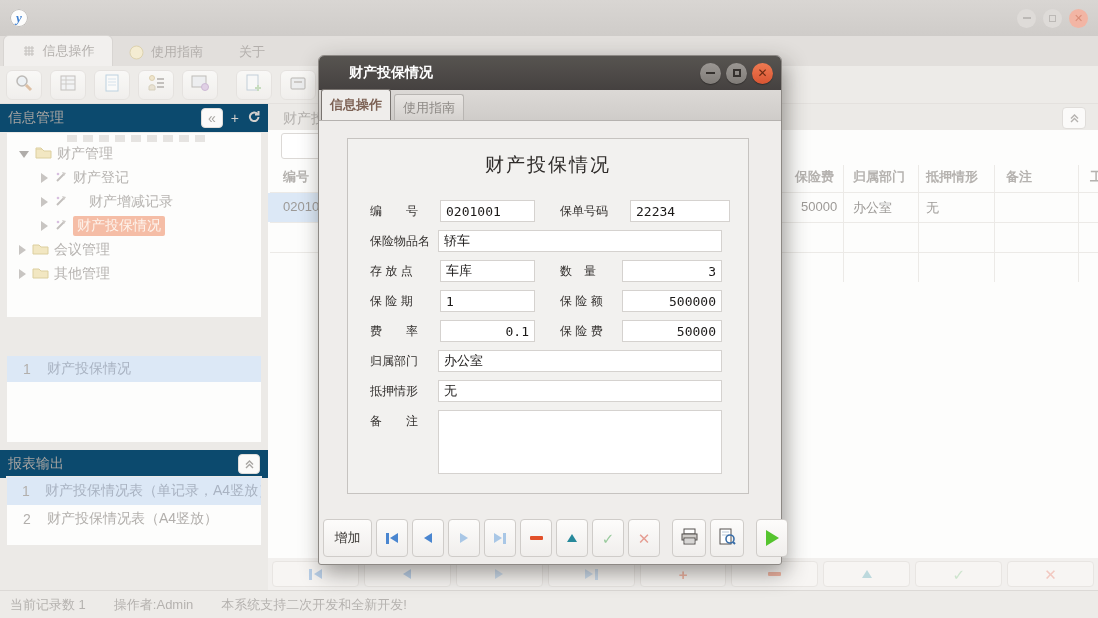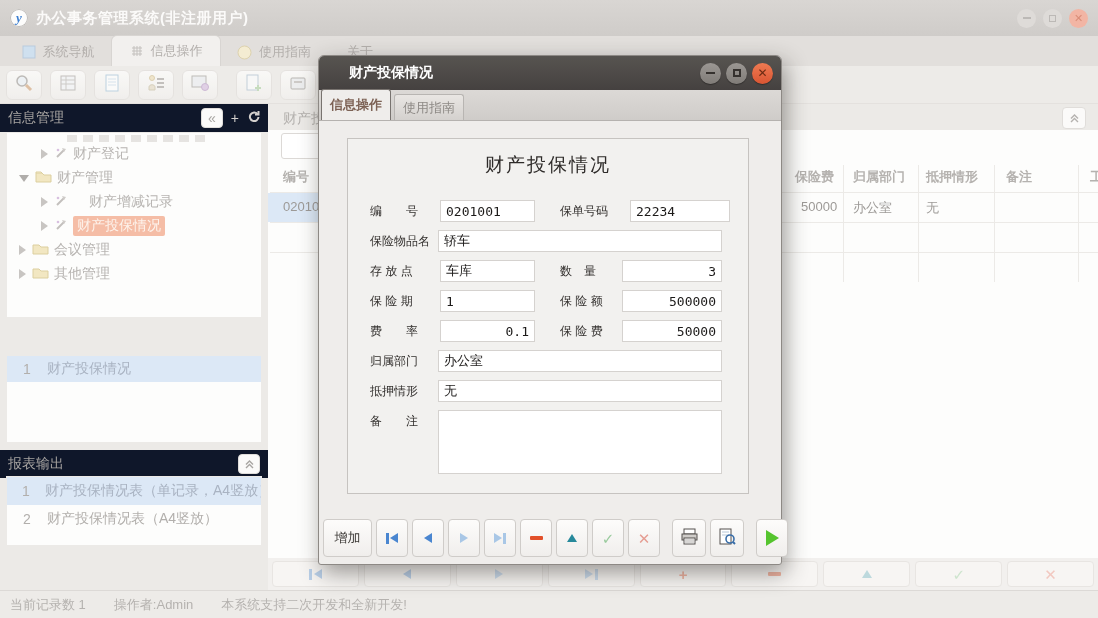--- a/index.html
+++ b/index.html
@@ -29,21 +29,21 @@
           color:#b3afac; font-size:13px; border-radius:5px 5px 0 0; }
   .mtab.active { background:#f2f0ee; box-shadow:0 0 0 1px #d8d5d2; height:30px; }
   .mtab .ticon { display:inline-flex; }
 
   .toolbar { left:0; top:66px; width:1098px; height:38px; background:#edebe8; display:flex; align-items:center; gap:8px; padding-left:6px; border-bottom:1px solid #e4e1de; }
   .tbtn { width:36px; height:30px; border:1px solid #e3e0dd; border-radius:6px; background:linear-gradient(#fdfdfc,#f2f0ee);
           display:flex; align-items:center; justify-content:center; opacity:.75; }
   .tbtn.gap { margin-left:10px; }
 
   
-  .side-hdr { left:0; width:268px; height:28px; background:#0f172a; display:flex; align-items:center; padding:0 8px; color:#a7a4a1; font-size:14px; }
+  .side-hdr { left:0; width:268px; height:28px; background:#0c4a6e; display:flex; align-items:center; padding:0 8px; color:#a7a4a1; font-size:14px; }
   .side-hdr .sq { margin-left:auto; }
   .sqbtn { width:22px; height:20px; background:#fbfaf9; border:1px solid #e0ddda; border-radius:4px;
            display:flex; align-items:center; justify-content:center; color:#a8a5a2; }
   .faint-ico { color:#d3d0cd; font-size:14px; margin-left:8px; }
   .side-box { left:6px; width:256px; background:#fdfdfc; border:1px solid #eceae7; }
   .trow { height:24px; display:flex; align-items:center; font-size:14px; color:#b7b4b1; }
   .tri-r { width:0;height:0;border-top:5px solid transparent;border-bottom:5px solid transparent;border-left:7px solid #c8c5c2; }
   .tri-d { width:0;height:0;border-left:5px solid transparent;border-right:5px solid transparent;border-top:7px solid #b0adaa; }
   .tsel { background:#f5bda6; color:#fdf3ec; padding:1px 4px; border-radius:2px; }
   .clip-art { height:7px; overflow:hidden; margin:2px 0 0 60px; width:140px;
@@ -113,43 +113,34 @@
   .fade-blue { color:#b9cfe8; } .fade-blue2 { color:#cbdcee; } .fade-salmon { color:#f0b4a2; }
   .fade-teal { color:#bdd9dd; } .fade-grn { color:#cde4cd; } .fade-red { color:#f2c8c0; }
 </style>
 </head>
 <body>
 
 <div id="screen">
 
   <div class="abs titlebar">
     <span class="app-ico">y</span>
-    <span class="app-title">办公事务管理系统(非注册用户)</span>
     <span class="winctl">
       <span class="wc wc-min">
           <i class="wc-g-min"></i>
         </span>
       <span class="wc wc-max">
           <i class="wc-g-max"></i>
         </span>
       <span class="wc wc-close">
           <i>✕</i>
         </span>
     </span>
   </div>
 
   <div class="abs tabstrip">
-    <div class="mtab">
-      <span class="ticon">
-        <svg width="14" height="14">
-            <rect x="1" y="1" width="12" height="12" fill="#cfe0ef" stroke="#b9cbdd"></rect>
-          </svg>
-        </span>
-      <span>系统导航</span>
-    </div>
     <div class="mtab active">
       <span class="ticon">
         <svg width="14" height="14">
             <path d="M2 4h10M2 7h10M2 10h10M4 2v10M7 2v10M10 2v10" stroke="#c3c0bd" fill="none"></path>
           </svg>
         </span>
       <span>信息操作</span>
     </div>
     <div class="mtab">
       <span class="ticon">
@@ -224,35 +215,35 @@
     <span class="faint-ico">
       <svg width="13" height="13">
           <path d="M10.5 4a4.3 4.3 0 1 0 1 3" fill="none" stroke="#d3d0cd" stroke-width="2"></path>
           <path d="M11.5 1v3.4H8" fill="none" stroke="#d3d0cd" stroke-width="2"></path>
         </svg></span>
   </div>
 
   <div class="abs side-box" style="top:132px; height:186px; overflow:hidden;">
     <div class="clip-art"></div>
     <div class="trow">
+      <span style="margin:0 6px 0 12px" class="tri-d"></span>
+      <span><svg width="17" height="13">
+            <path d="M1 3h6l2 2h7v7H1z" fill="#f2e7c2" stroke="#dccf9f"></path>
+            <path d="M1 3V2h5l1 1" fill="#f2e7c2" stroke="#dccf9f"></path>
+          </svg></span>
+      <span style="margin-left:5px">财产管理</span>
+    </div>
+    <div class="trow">
       <span style="margin:0 6px 0 34px" class="tri-r"></span>
       <span><svg width="15" height="13">
             <path d="M3 11 L10 4" stroke="#c3c0bd" stroke-width="2"></path>
             <path d="M8 2l4 1-2 3z" fill="#cfccc9"></path>
             <circle cx="4" cy="4" r="1.3" fill="#d8c0e0"></circle>
           </svg></span>
       <span style="margin-left:4px">财产登记</span>
-    </div>
-    <div class="trow">
-      <span style="margin:0 6px 0 12px" class="tri-d"></span>
-      <span><svg width="17" height="13">
-            <path d="M1 3h6l2 2h7v7H1z" fill="#f2e7c2" stroke="#dccf9f"></path>
-            <path d="M1 3V2h5l1 1" fill="#f2e7c2" stroke="#dccf9f"></path>
-          </svg></span>
-      <span style="margin-left:5px">财产管理</span>
     </div>
     <div class="trow">
       <span style="margin:0 6px 0 34px" class="tri-r"></span>
       <span><svg width="15" height="13">
             <path d="M3 11 L10 4" stroke="#c3c0bd" stroke-width="2"></path>
             <path d="M8 2l4 1-2 3z" fill="#cfccc9"></path>
             <circle cx="4" cy="4" r="1.3" fill="#d8c0e0"></circle>
           </svg></span>
       <span style="margin-left:20px">财产增减记录</span>
     </div>

